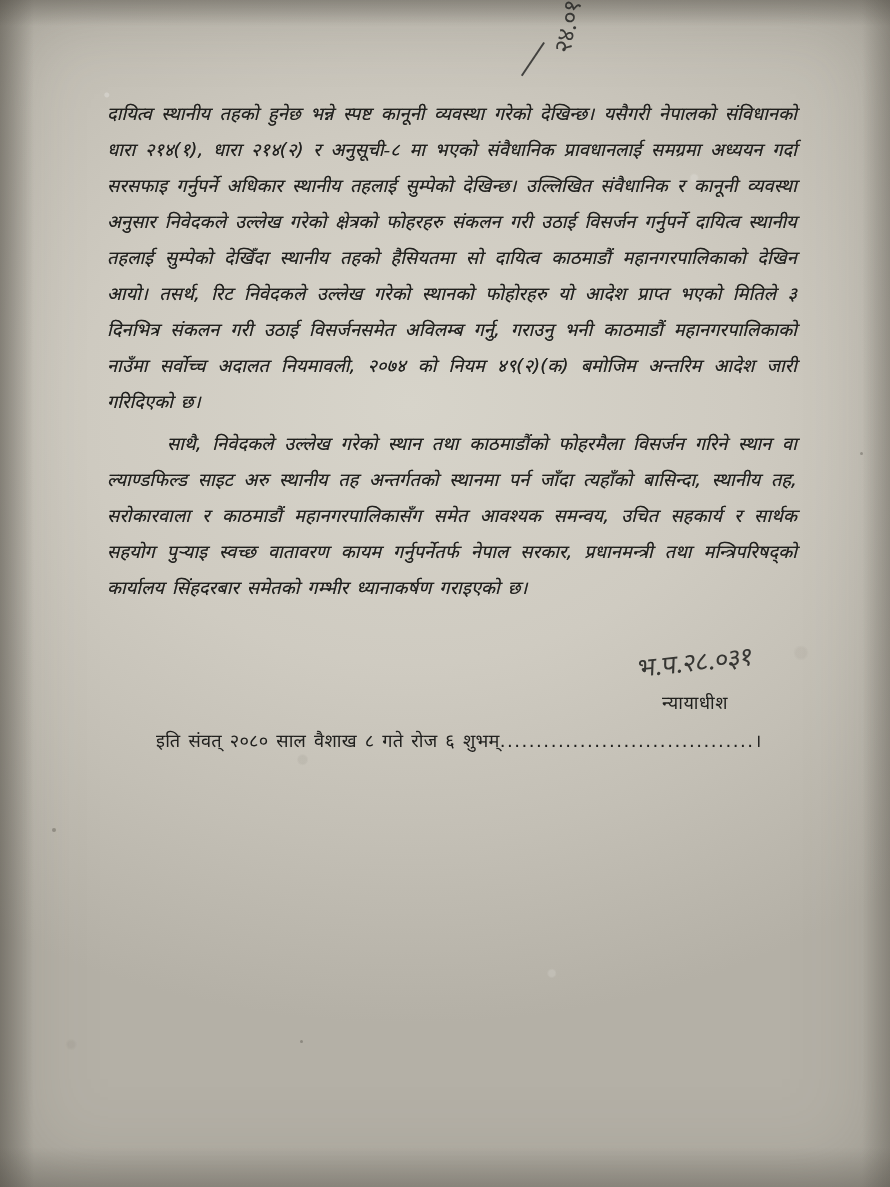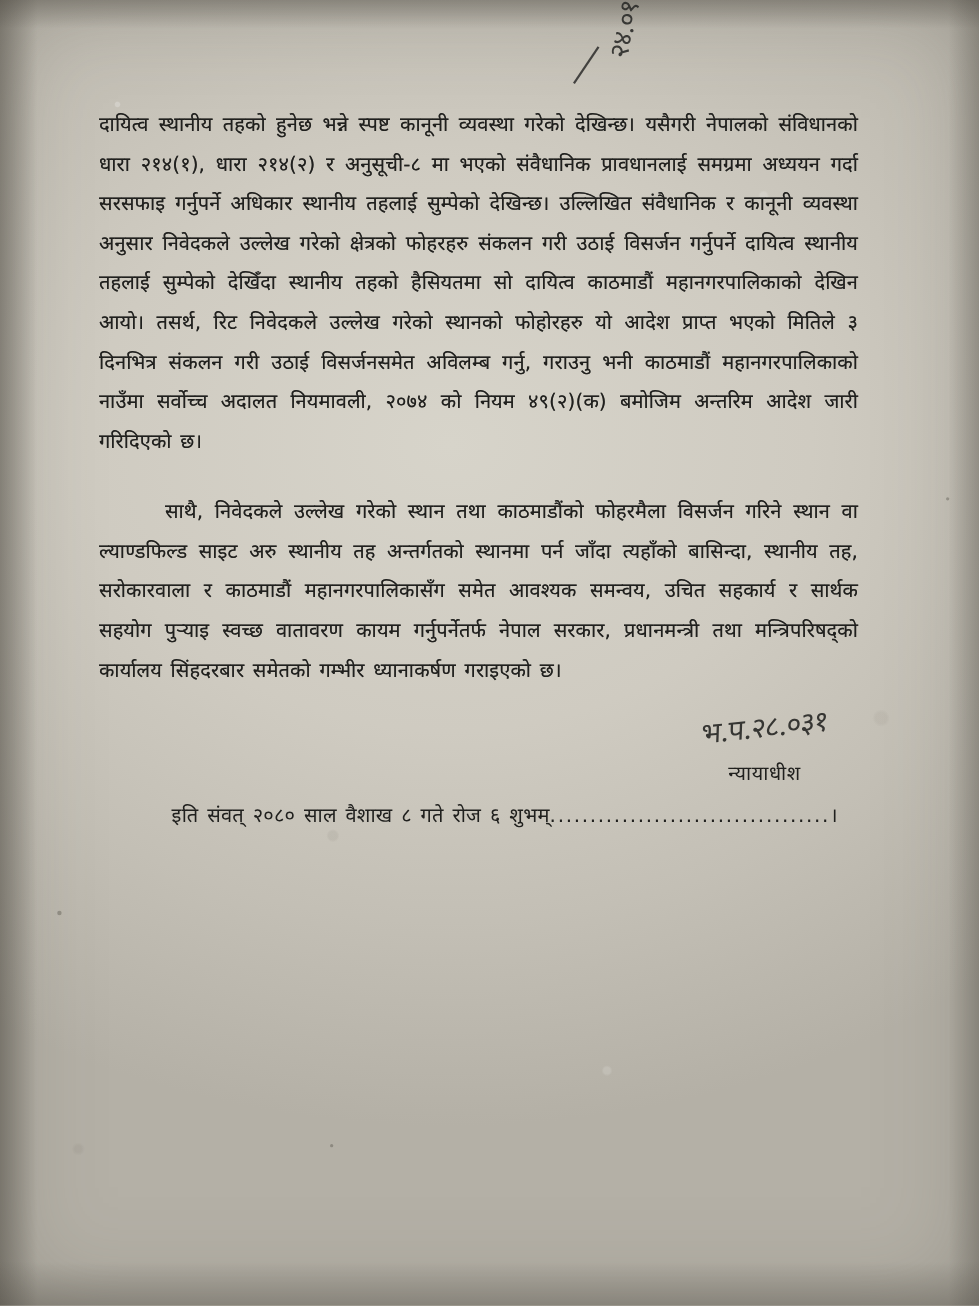--- a/index.html
+++ b/index.html
@@ -56,39 +56,40 @@
   }
   .edge-shadow-bottom {
     position: absolute;
     left: 0; right: 0; bottom: 0; height: 40px;
     background: linear-gradient(to top, rgba(70,66,58,0.30), rgba(70,66,58,0));
     pointer-events: none;
   }
 
   .doc-body {
     position: absolute;
-    left: 90px;
+    left: 107px;
     top: 96px;
     width: 690px;
+    font-style: italic;
   }
 
   .para {
     font-family: "DejaVu Sans", sans-serif;
     font-size: 18.2px;
     line-height: 36px;
     color: #20201e;
     text-align: justify;
     text-justify: inter-word;
     word-spacing: 2px;
     letter-spacing: 0.1px;
     margin: 0 0 4px 0;
     text-shadow: 0 0 0.6px rgba(30,30,28,0.55);
   }
   .para.second {
-    margin-top: 28px;
+    margin-top: 6px;
     text-indent: 60px;
   }
 
   .signature-block {
     position: absolute;
     left: 600px;
     top: 640px;
     width: 190px;
     text-align: center;
   }

